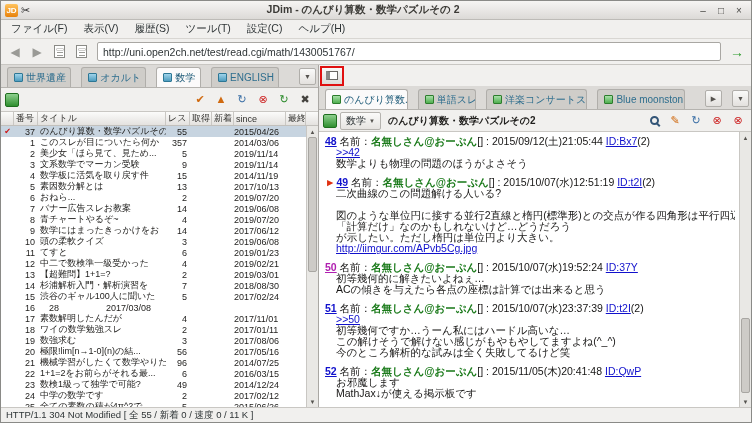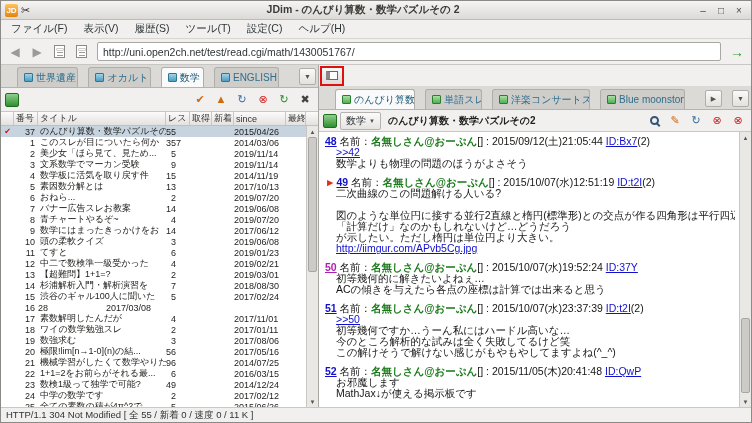--- a/index.html
+++ b/index.html
@@ -39,21 +39,21 @@
   .go-btn { color:#2a9a2a; font-weight:bold; font-size:14px; }
 
   
   .main { flex:1; display:flex; min-height:0; }
   .left-pane { width:318px; flex:0 0 318px; border-right:1px solid #a9a7a3; display:flex; flex-direction:column;
                background:#f1f0ee; min-height:0; }
   .right-pane { flex:1; display:flex; flex-direction:column; min-width:0; background:#f1f0ee; min-height:0; }
 
   
   .tabbar { flex:0 0 23px; display:flex; align-items:flex-end; background:#dcdad7; border-bottom:1px solid #b5b3af;
-            padding:2px 2px 0 16px; gap:10px; overflow:hidden; }
+            padding:2px 2px 0 6px; gap:10px; overflow:hidden; }
   .tab { height:20px; display:flex; align-items:center; gap:3px; padding:0 6px; background:#cfcdc9;
          border:1px solid #b0aeaa; border-bottom:none; border-radius:3px 3px 0 0; font-size:10px;
          color:#2e6e8e; white-space:nowrap; overflow:hidden; max-width:118px; }
   .tab.active { background:#fbfafa; color:#1d5a78; }
   .tab-icon { width:9px; height:9px; flex:0 0 9px; background:linear-gradient(#9fd3ea,#4f9dbf);
               border:1px solid #2d7795; border-radius:1px; }
   .tab-icon.green { background:linear-gradient(#a9e0a9,#4faf4f); border-color:#2d7d2d; }
   .tab-spacer { flex:1; }
   .tab-nav { width:17px; height:17px; flex:0 0 17px; border:1px solid #b0aeaa; border-radius:2px;
              background:linear-gradient(#fafaf9,#e3e1de); display:flex; align-items:center; justify-content:center;
@@ -93,21 +93,21 @@
                   border-bottom:1px solid #c2c0bc; font-size:9px; color:#33322f; padding-right:12px; }
   .bh-cell { border-right:1px solid #c9c7c3; padding:0 2px; display:flex; align-items:center;
              overflow:hidden; white-space:nowrap; }
   .board-body { flex:1; display:flex; min-height:0; background:#fff; }
   .board-rows { flex:1; overflow:hidden; }
   .board-row { height:11px; display:flex; align-items:center; font-size:9px; color:#1e1d1b; white-space:nowrap; }
   .board-row.selected { background:#c7d4e0; }
   .br-mark { width:13px; flex:0 0 13px; color:#cc1111; font-size:8px; text-align:center; }
   .br-num { width:24px; flex:0 0 24px; text-align:right; padding-right:3px; }
   .br-title { width:128px; flex:0 0 128px; overflow:hidden; padding-left:2px; }
-  .br-res { width:24px; flex:0 0 24px; text-align:right; padding-right:14px; }
+  .br-res { width:24px; flex:0 0 24px; text-align:right; padding-right:3px; }
   .br-tori { width:22px; flex:0 0 22px; text-align:right; padding-right:3px; }
   .br-shin { width:22px; flex:0 0 22px; text-align:right; padding-right:3px; }
   .br-since { width:52px; flex:0 0 52px; }
 
   
   .vscroll { width:12px; flex:0 0 12px; background:#e9e8e5; border-left:1px solid #c9c7c3;
              display:flex; flex-direction:column; align-items:center; }
   .vs-arrow { height:11px; font-size:6px; color:#55534f; display:flex; align-items:center; justify-content:center; }
   .vs-track { flex:1; width:100%; position:relative; }
   .vs-thumb { position:absolute; left:1px; right:1px; background:#cdcbc7; border:1px solid #a8a6a2; border-radius:2px; }
@@ -532,22 +532,22 @@
             </div>
             <div class="post">
               <div class="post-header"><span class="post-num visited">50</span> 名前：<span class="post-name">名無しさん@おーぷん</span>[] : 2015/10/07(水)19:52:24 <span class="post-id">ID:37Y</span></div>
               <div class="post-line">初等幾何的に解きたいよねぇ…</div>
               <div class="post-line">ACの傾きを与えたら各点の座標は計算では出来ると思う</div>
             </div>
             <div class="post">
               <div class="post-header"><span class="post-num">51</span> 名前：<span class="post-name">名無しさん@おーぷん</span>[] : 2015/10/07(水)23:37:39 <span class="post-id">ID:t2I</span>(2)</div>
               <div class="post-line"><span class="link">&gt;&gt;50</span></div>
               <div class="post-line">初等幾何ですか…うーん私にはハードル高いな…</div>
+              <div class="post-line">この解けそうで解けない感じがもやもやしてますよね(^_^)</div>
               <div class="post-line">今のところ解析的な試みは全く失敗してるけど笑</div>
-              <div class="post-line">この解けそうで解けない感じがもやもやしてますよね(^_^)</div>
             </div>
             <div class="post">
               <div class="post-header"><span class="post-num">52</span> 名前：<span class="post-name">名無しさん@おーぷん</span>[] : 2015/11/05(木)20:41:48 <span class="post-id">ID:QwP</span></div>
               <div class="post-line">お邪魔します</div>
               <div class="post-line">MathJax↓が使える掲示板です</div>
             </div>
           </div>
         <div class="vscroll">
           <span class="vs-arrow">▲</span>
           <span class="vs-track">

